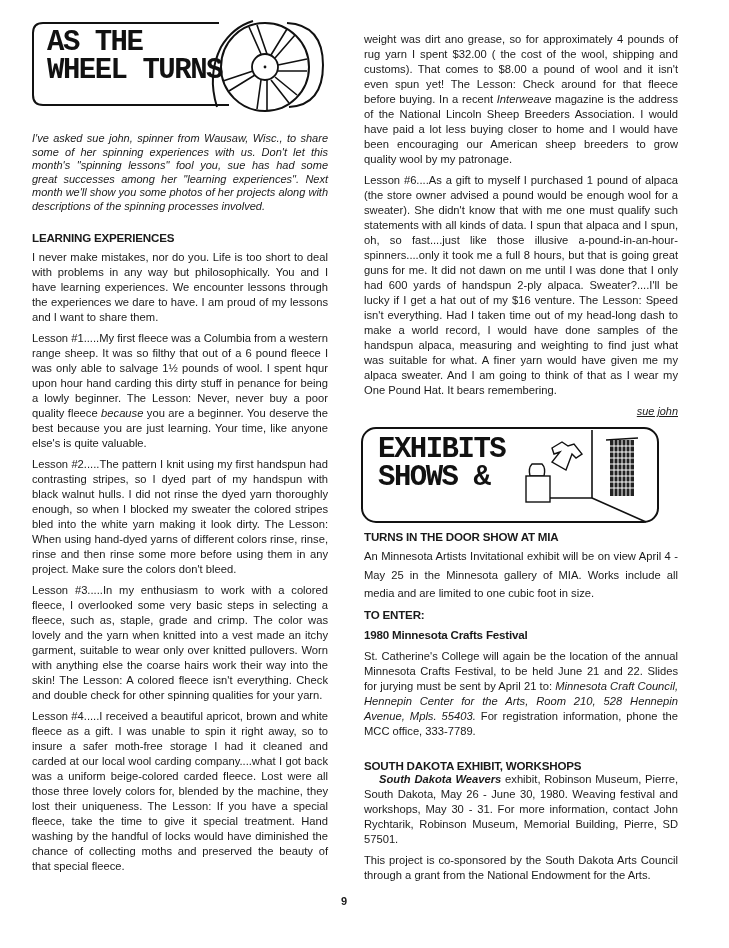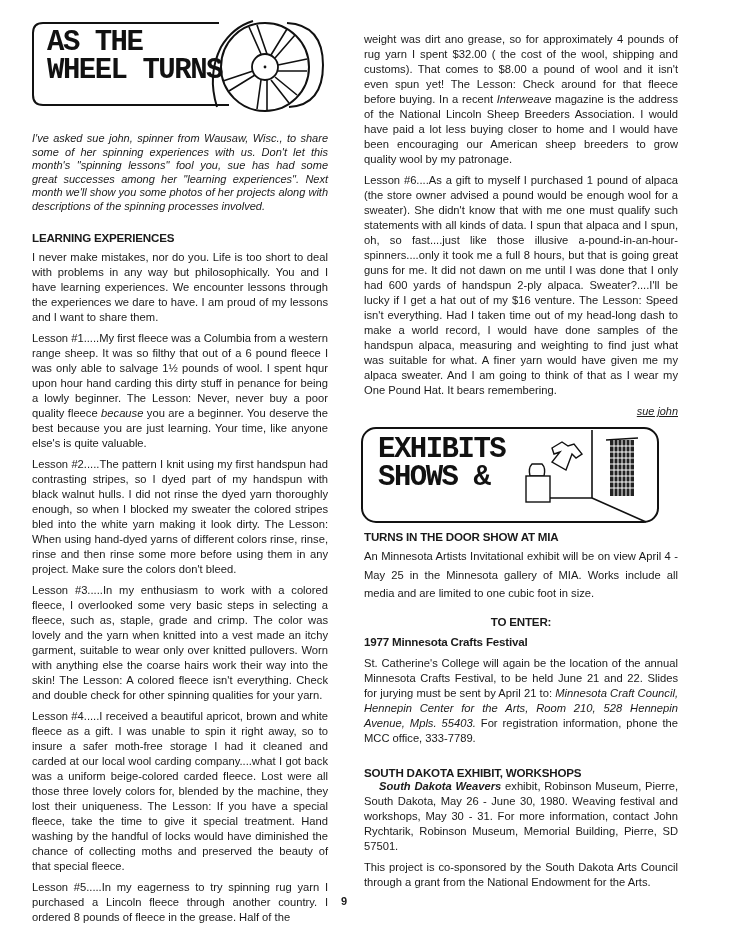--- a/index.html
+++ b/index.html
@@ -62,23 +62,20 @@
     </p>
     <p class="para">
       <span class="lesson-label">Lesson #2</span><span>.....The pattern I knit using my first handspun had contrasting stripes, so I dyed part of my handspun with black walnut hulls. I did not rinse the dyed yarn thoroughly enough, so when I blocked my sweater the colored stripes bled into the white yarn making it look dirty. The Lesson: When using hand-dyed yarns of different colors rinse, rinse, rinse and then rinse some more before using them in any project. Make sure the colors don't bleed.</span>
     </p>
     <p class="para">
       <span class="lesson-label">Lesson #3</span><span>.....In my enthusiasm to work with a colored fleece, I overlooked some very basic steps in selecting a fleece, such as, staple, grade and crimp. The color was lovely and the yarn when knitted into a vest made an itchy garment, suitable to wear only over knitted pullovers. Worn with anything else the coarse hairs work their way into the skin! The Lesson: A colored fleece isn't everything. Check and double check for other spinning qualities for your yarn.</span>
     </p>
     <p class="para">
       <span class="lesson-label">Lesson #4</span><span>.....I received a beautiful apricot, brown and white fleece as a gift. I was unable to spin it right away, so to insure a safer moth-free storage I had it cleaned and carded at our local wool carding company....what I got back was a uniform beige-colored carded fleece. Lost were all those three lovely colors for, blended by the machine, they lost their uniqueness. The Lesson: If you have a special fleece, take the time to give it special treatment. Hand washing by the handful of locks would have diminished the chance of collecting moths and preserved the beauty of that special fleece.</span>
     </p>
-    <p class="para">
-      <span class="lesson-label">Lesson #5</span><span>.....In my eagerness to try spinning rug yarn I purchased a Lincoln fleece through another country. I ordered 8 pounds of fleece in the grease. Half of the</span>
-    </p>
   </div>
 </div>
 
 <div class="col col-right">
   <div style="position:absolute; top:32px; width:314px;">
     <p class="para">
       <span>weight was dirt ano grease, so for approximately 4 pounds of rug yarn I spent $32.00 ( the cost of the wool, shipping and customs). That comes to $8.00 a pound of wool and it isn't even spun yet! The Lesson: Check around for that fleece before buying. In a recent </span><span class="it">Interweave</span><span> magazine is the address of the National Lincoln Sheep Breeders Association. I would have paid a lot less buying closer to home and I would have been encouraging our American sheep breeders to grow quality wool by my patronage.</span>
     </p>
     <p class="para">
       <span class="lesson-label">Lesson #6</span><span>....As a gift to myself I purchased 1 pound of alpaca (the store owner advised a pound would be enough wool for a sweater). She didn't know that with me one must qualify such statements with all kinds of data. I spun that alpaca and I spun, oh, so fast....just like those illusive a-pound-in-an-hour-spinners....only it took me a full 8 hours, but that is going great guns for me. It did not dawn on me until I was done that I only had 600 yards of handspun 2-ply alpaca. Sweater?....I'll be lucky if I get a hat out of my $16 venture. The Lesson: Speed isn't everything. Had I taken time out of my head-long dash to make a world record, I would have done samples of the handspun alpaca, measuring and weighting to find just what was suitable for what. A finer yarn would have given me my alpaca sweater. And I am going to think of that as I wear my One Pound Hat. It bears remembering.</span>
@@ -123,22 +120,22 @@
       <div>EXHIBITS</div>
       <div>SHOWS &amp;</div>
     </div>
   </div>
 
   <div style="position:absolute; top:530px; width:314px;">
     <h3 style="margin-bottom:4px;">TURNS IN THE DOOR SHOW AT MIA</h3>
     <div class="loose">
       <p>An Minnesota Artists Invitational exhibit will be on view April 4 - May 25 in the Minnesota gallery of MIA. Works include all media and are limited to one cubic foot in size.</p>
     </div>
-    <h3 style="margin-top:12px;text-align:center;">TO ENTER:</h3>
-    <h3 style="margin-top:7px; margin-bottom:8px;">1977 Minnesota Crafts Festival</h3>
+    <h3 style="margin-top:5px;">TO ENTER:</h3>
+    <h3 style="margin-top:7px; margin-bottom:8px;">1980 Minnesota Crafts Festival</h3>
     <p class="para">
       <span>St. Catherine's College will again be the location of the annual Minnesota Crafts Festival, to be held June 21 and 22. Slides for jurying must be sent by April 21 to: </span><span class="it">Minnesota Craft Council, Hennepin Center for the Arts, Room 210, 528 Hennepin Avenue, Mpls. 55403.</span><span> For registration information, phone the MCC office, 333-7789.</span>
     </p>
 
     <h3 style="margin-top:20px; ">SOUTH DAKOTA EXHIBIT, WORKSHOPS</h3>
     <p class="para">
       <span class="bi">South Dakota Weavers</span><span> exhibit, Robinson Museum, Pierre, South Dakota, May 26 - June 30, 1980. Weaving festival and workshops, May 30 - 31. For more information, contact John Rychtarik, Robinson Museum, Memorial Building, Pierre, SD 57501.</span>
     </p>
     <p class="para">This project is co-sponsored by the South Dakota Arts Council through a grant from the National Endowment for the Arts.</p>
   </div>

